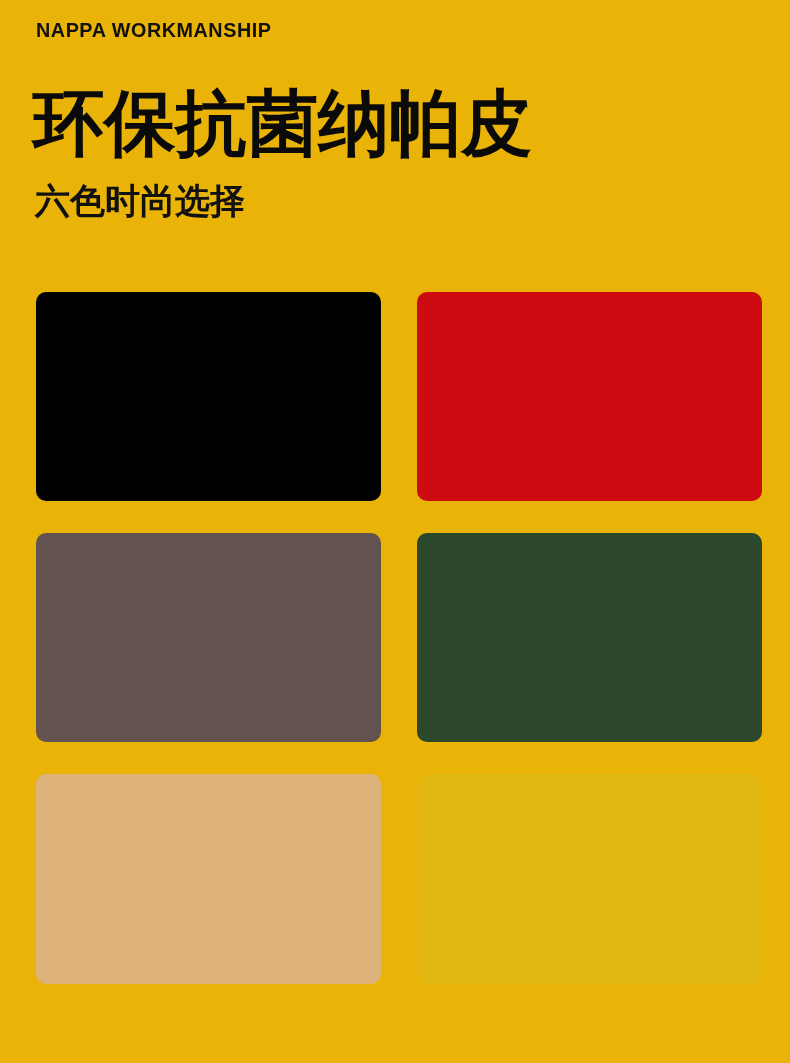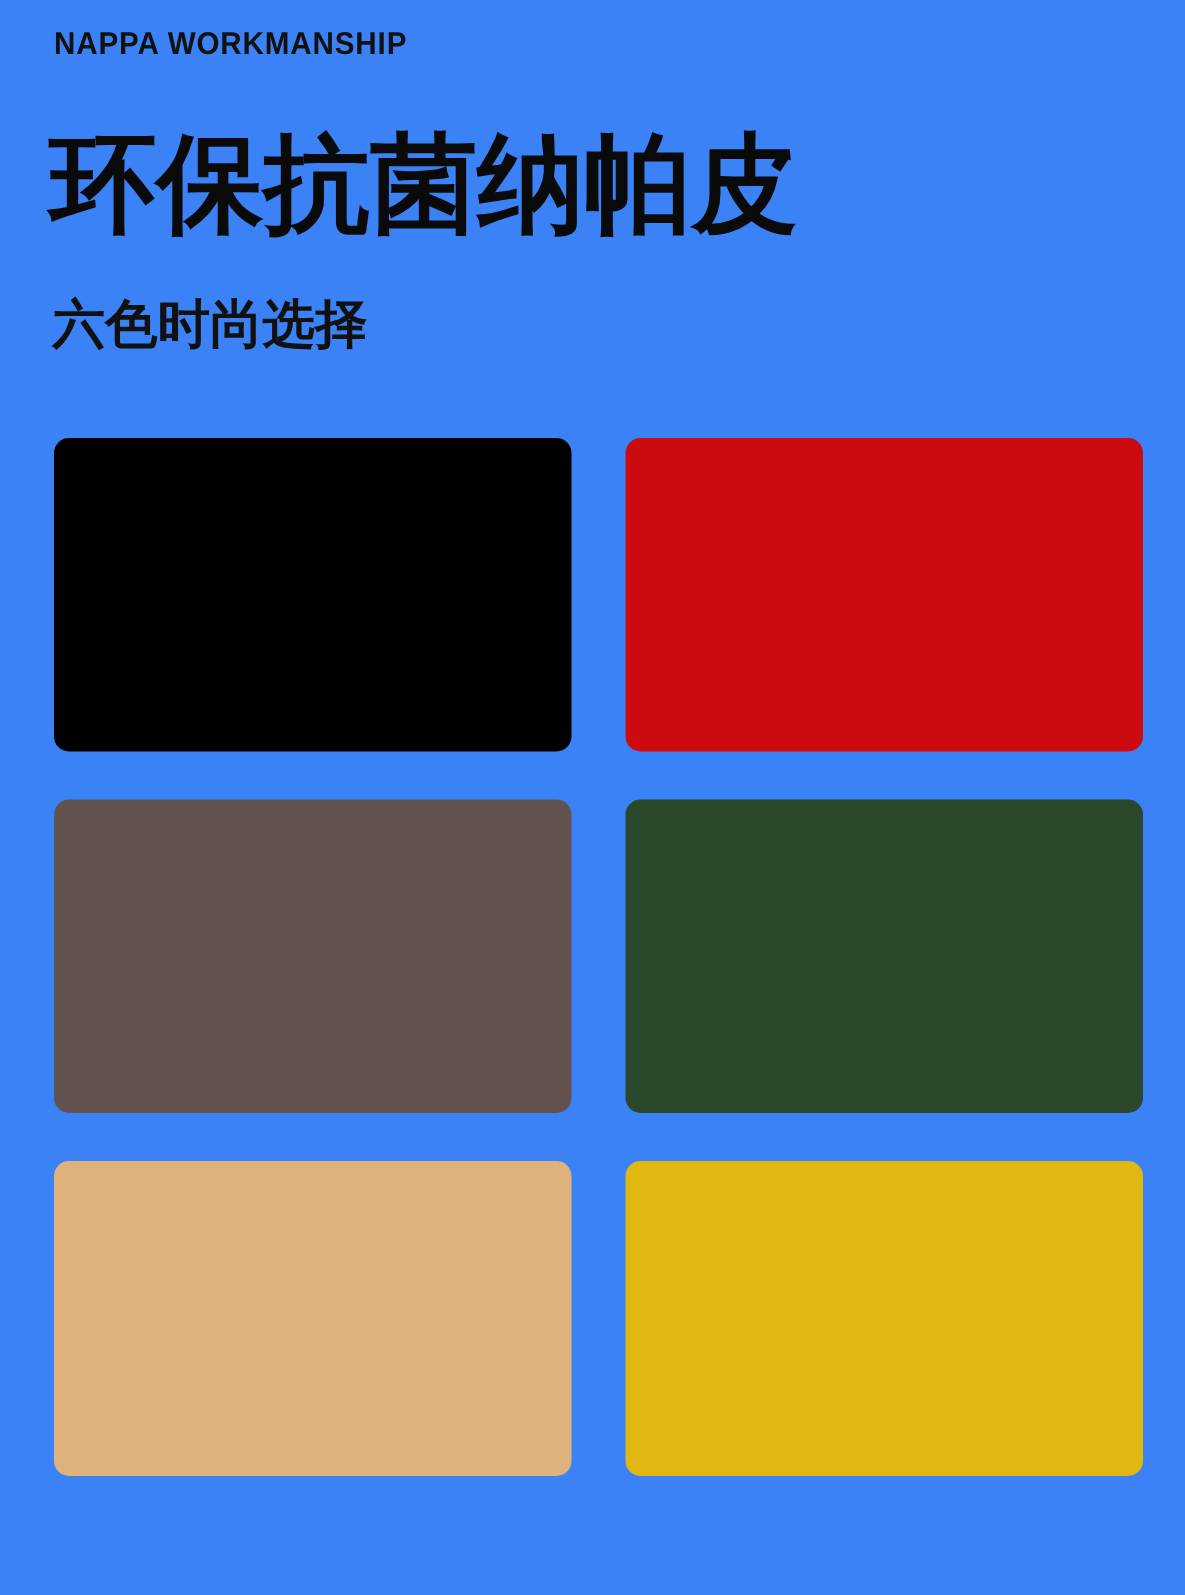--- a/index.html
+++ b/index.html
@@ -14,21 +14,21 @@
     font-family: "Liberation Sans", "DejaVu Sans", sans-serif;
     overflow: hidden;
     position: relative;
     -webkit-font-smoothing: antialiased;
   }
 
   .page {
     position: relative;
     width: 790px;
     height: 1063px;
-    background: #3b82f6;
+    background: #eab308;
   }
 
   
   .header {
     position: absolute;
     left: 36px;
     top: 0;
     width: 720px;
   }
 
@@ -64,21 +64,21 @@
     letter-spacing: 0px;
     transform: scaleX(0.99);
     transform-origin: left top;
   }
 
   .subhead {
     margin: 0;
     padding: 0;
     position: absolute;
     left: -1px;
-    top: 199px;
+    top: 183px;
     font-family: "Liberation Sans", "DejaVu Sans", sans-serif;
     font-size: 35px;
     font-weight: 700;
     color: #111111;
     line-height: 1;
     white-space: nowrap;
     letter-spacing: 0px;
   }
 
   

